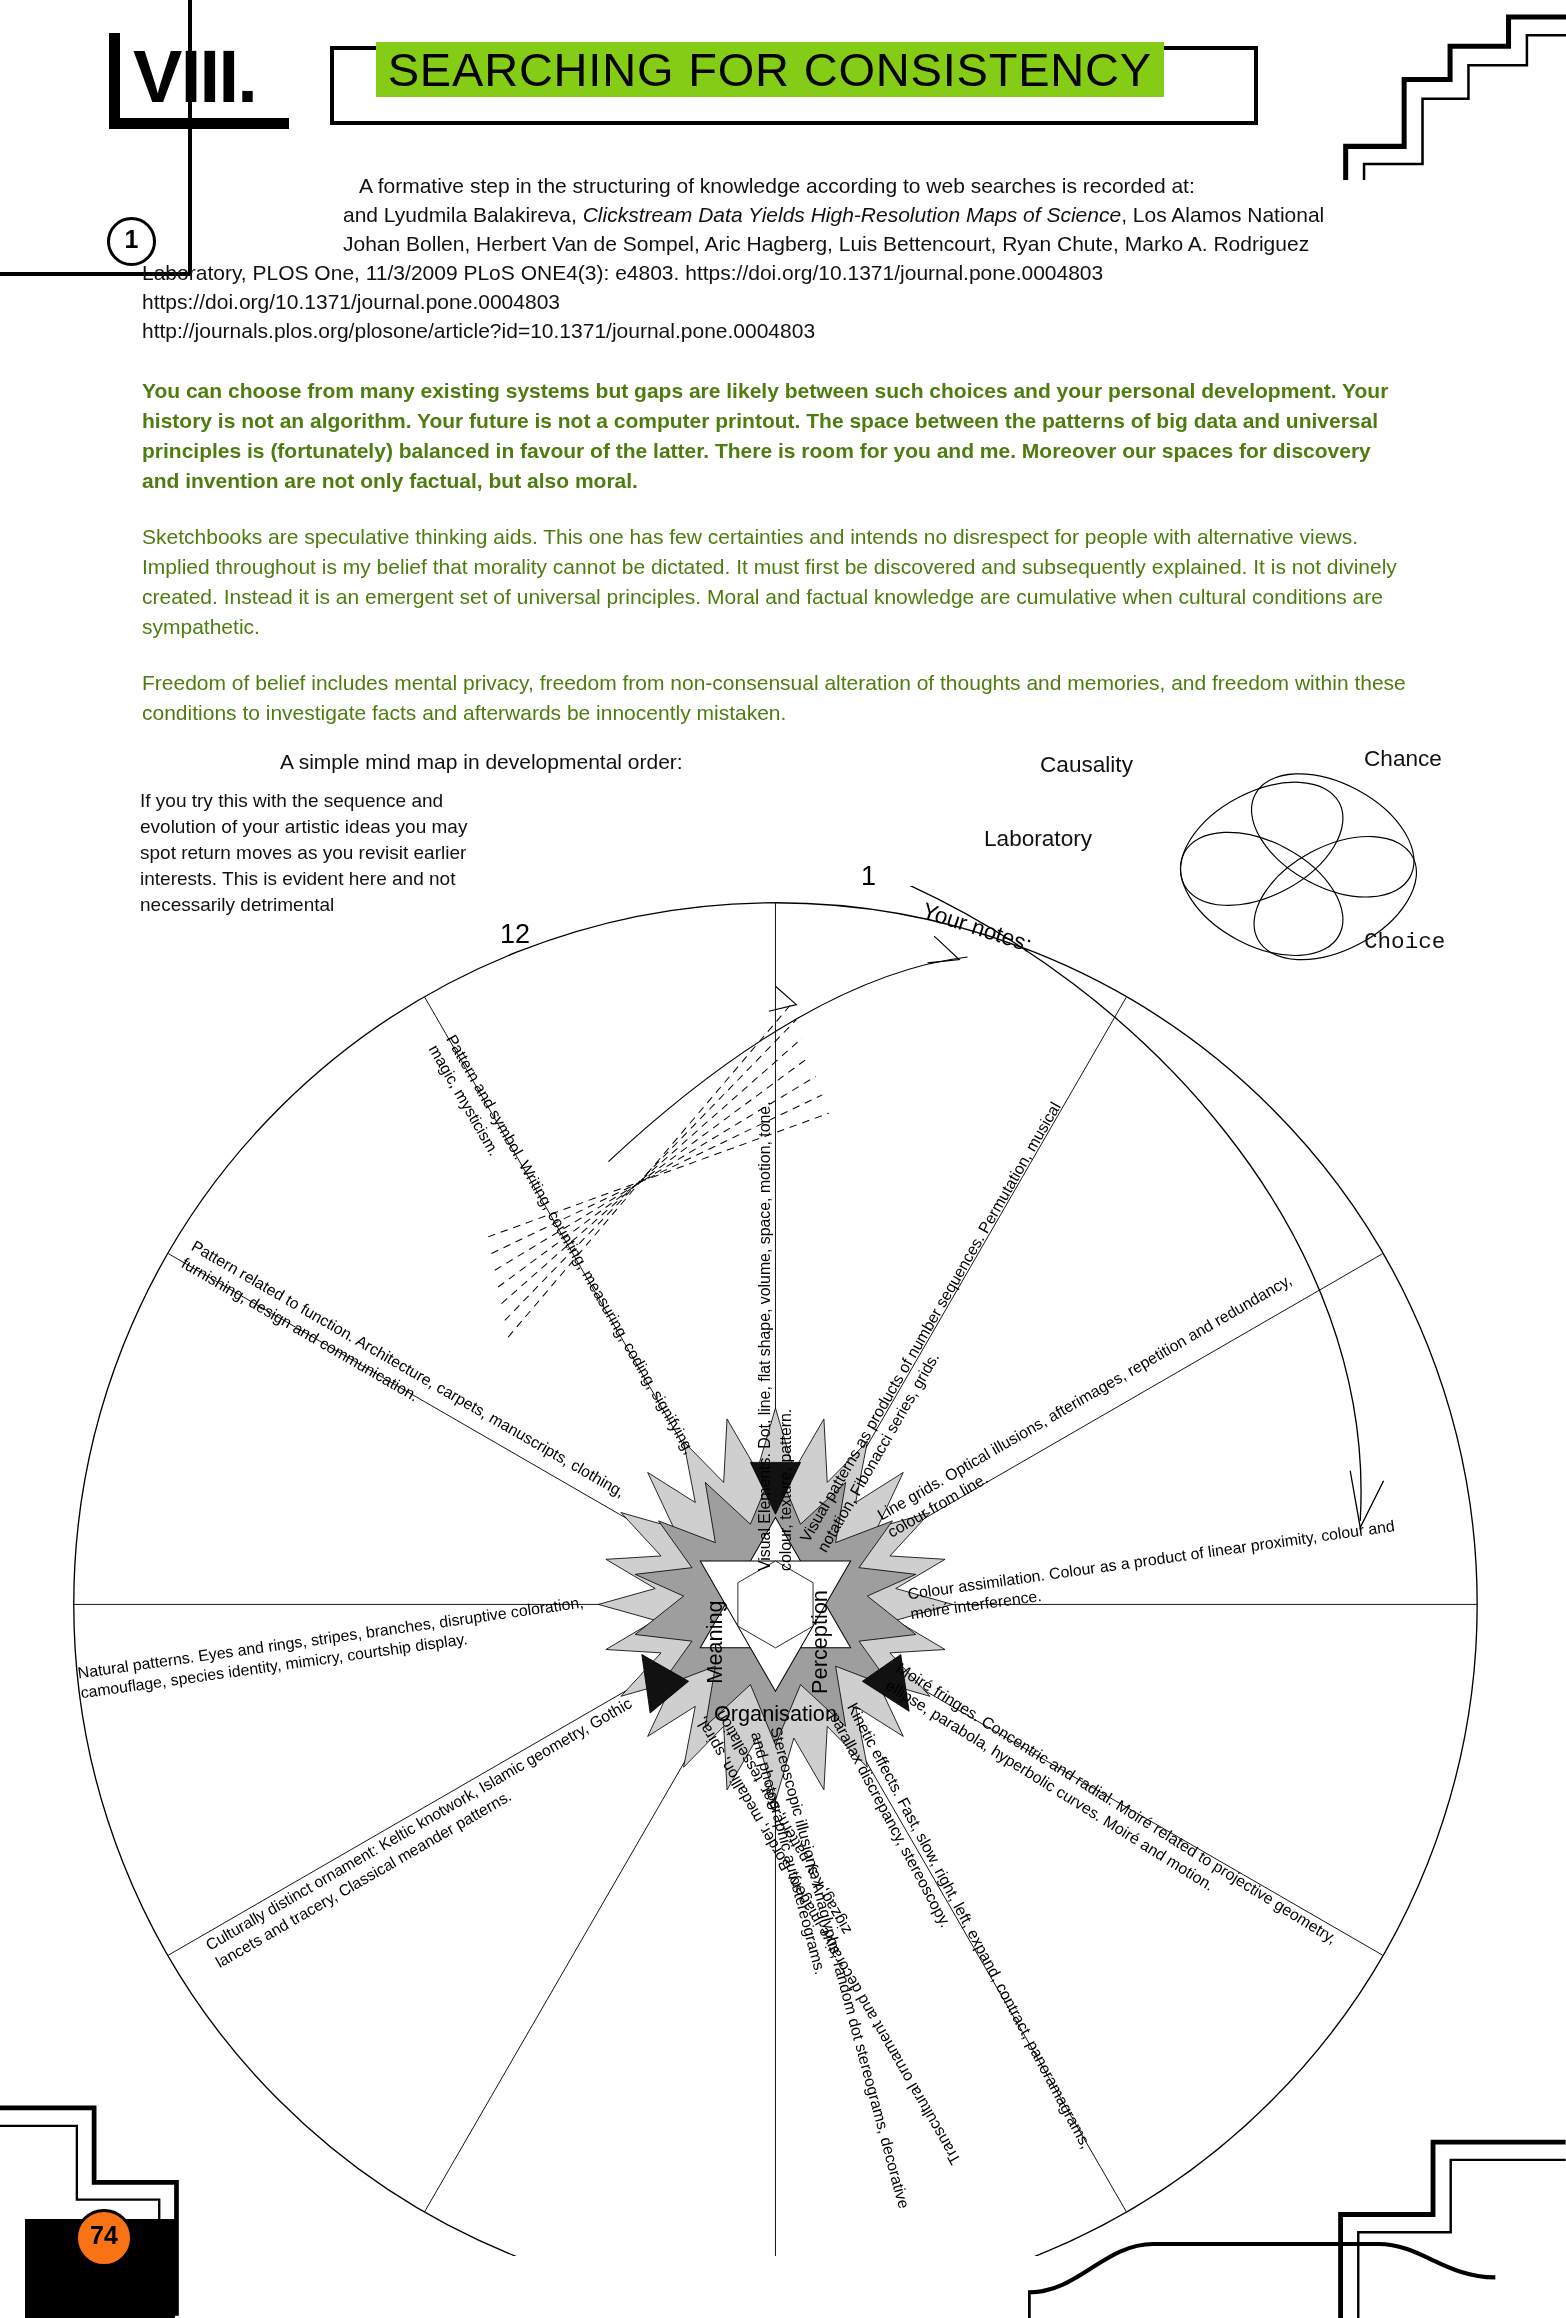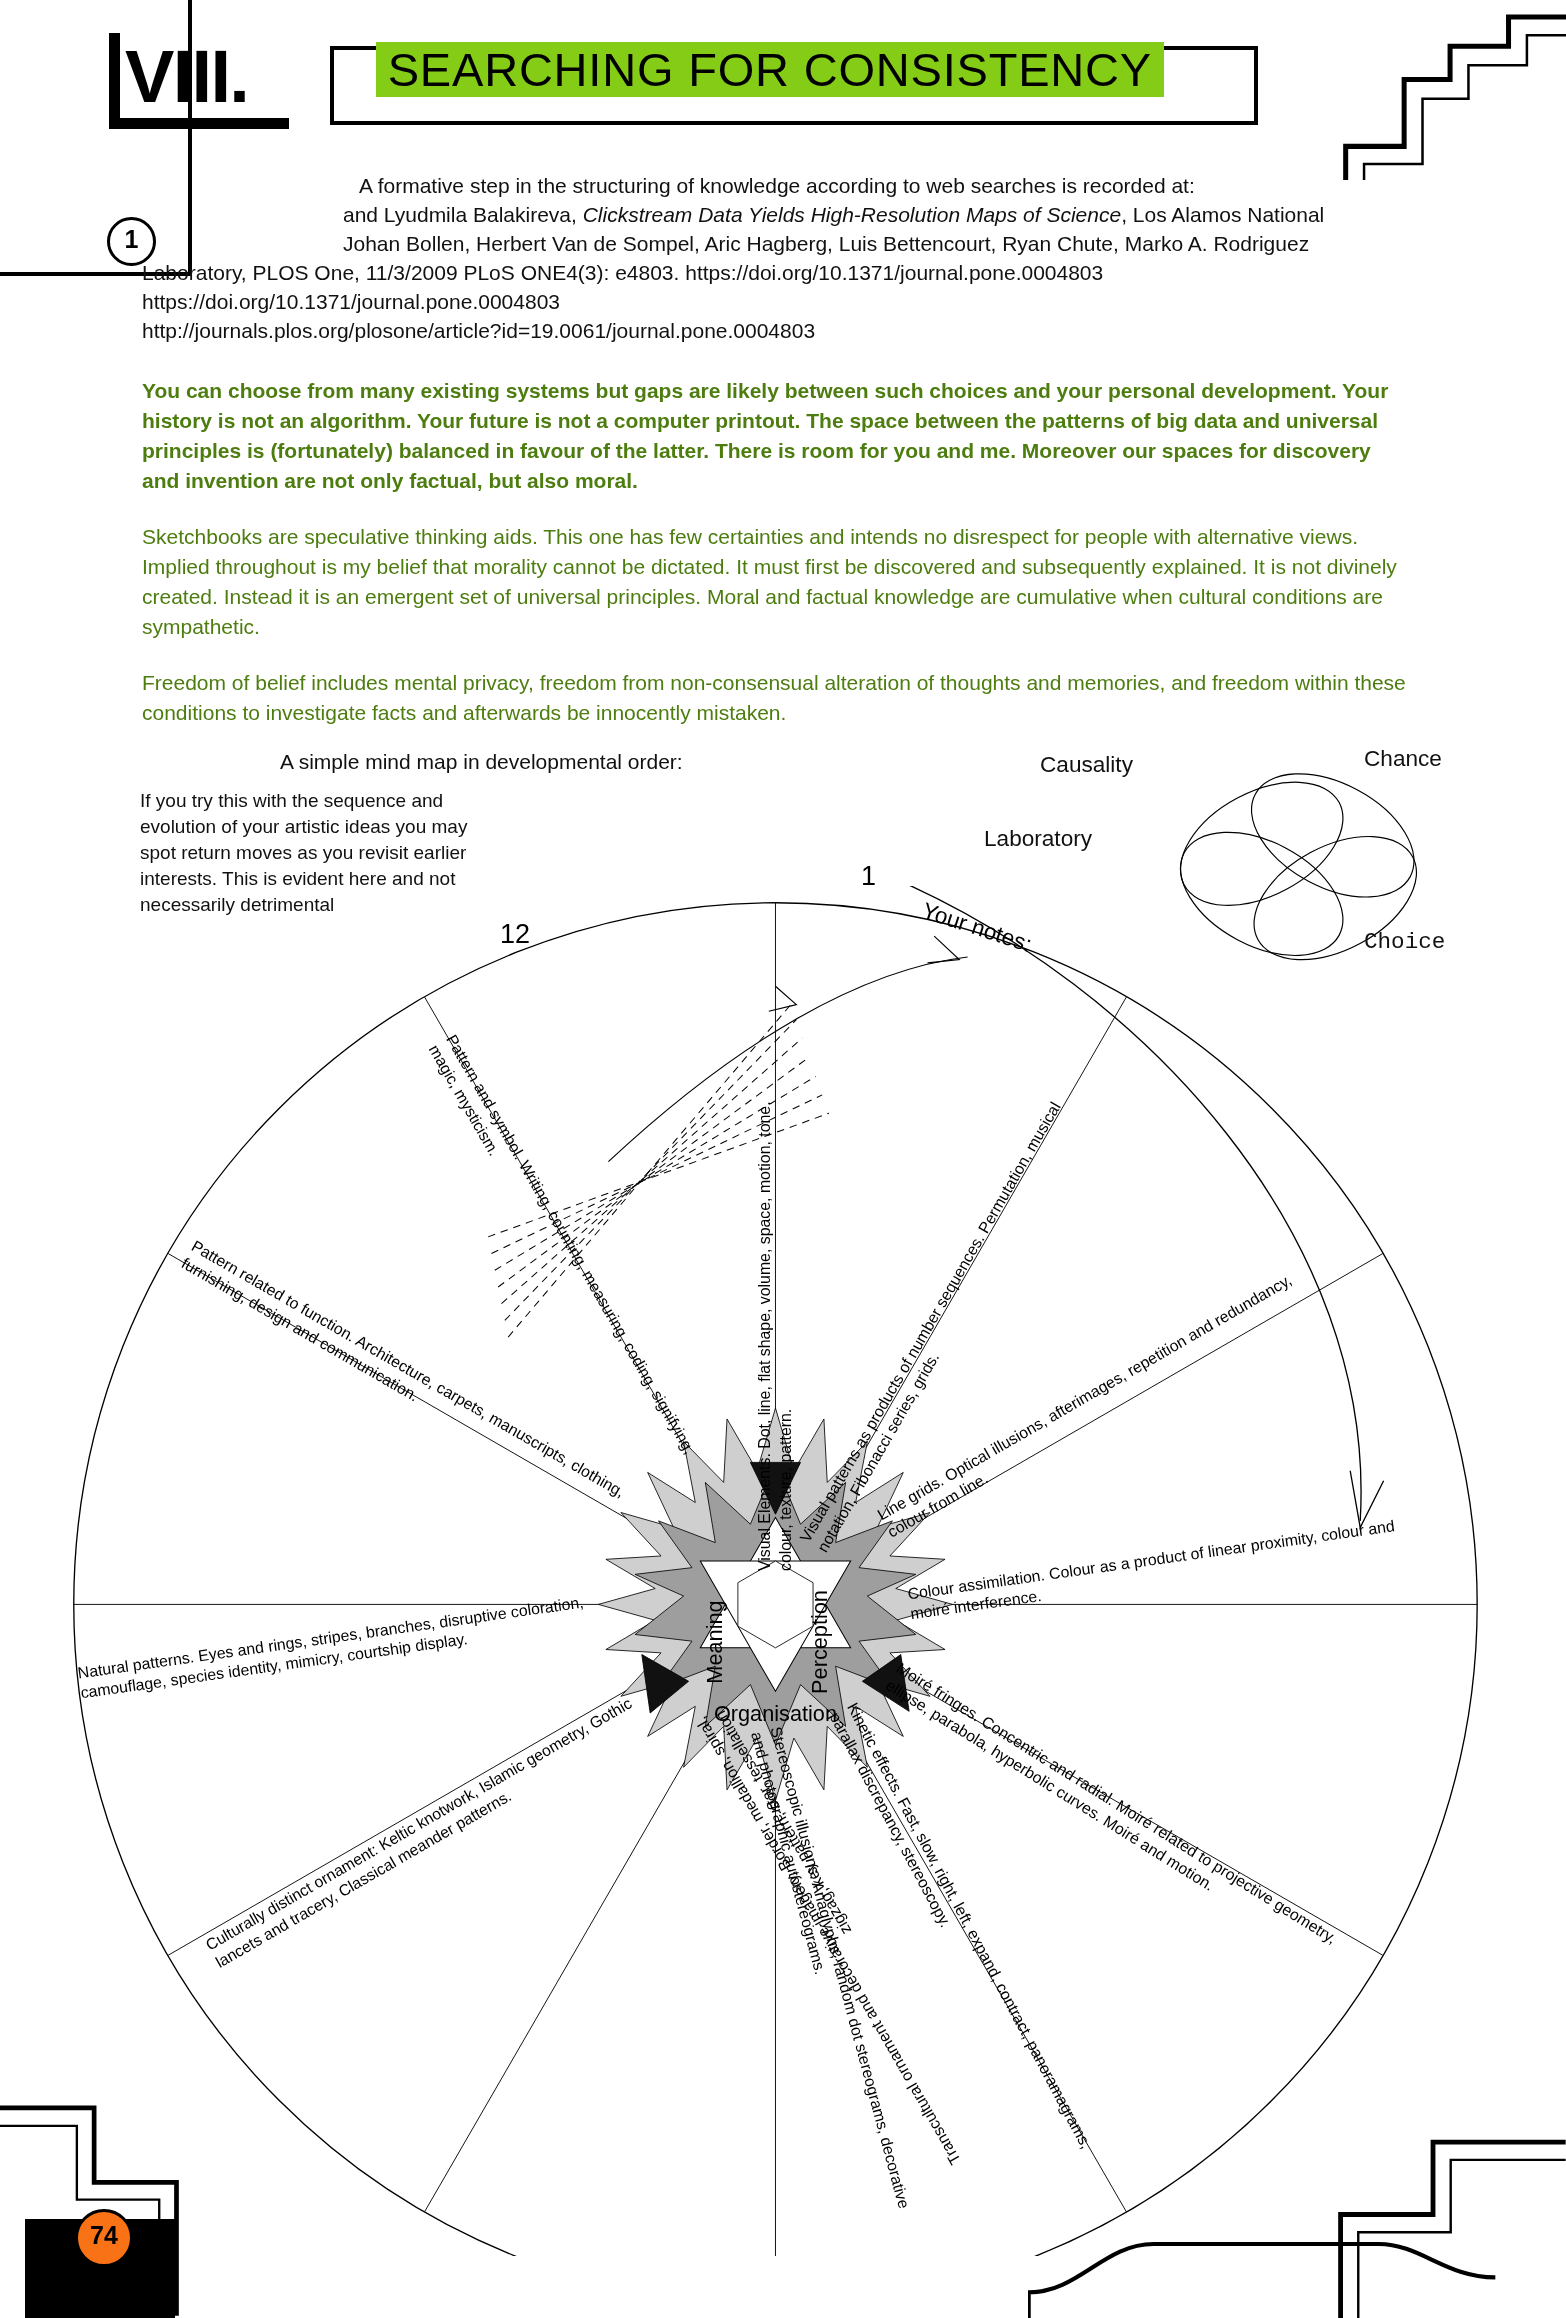--- a/index.html
+++ b/index.html
@@ -53,21 +53,21 @@
     width: 180px;
     height: 96px;
     font-family: "Liberation Sans", sans-serif;
     font-weight: bold;
     font-size: 74px;
     letter-spacing: -1.7px;
     line-height: 88px;
     color: #000;
     border-left: 11.7px solid #000;
     border-bottom: 11.7px solid #000;
-    padding-left: 5px;
+    padding-left: 13px;
     box-sizing: border-box;
   }
   .title-bar {
     position: absolute;
     left: 330px;
     top: 46px;
     right: 309px;
     height: 79px;
     border: 4.2px solid #000;
     box-sizing: border-box;
@@ -227,21 +227,21 @@
   </div>
 
   <div class="citation">
     <div class="indent1">A formative step in the structuring of knowledge according to web searches is recorded at:</div>
     <div class="indent2">
       <span>and Lyudmila Balakireva, </span><em>Clickstream Data Yields High-Resolution Maps of Science</em><span>, Los Alamos National</span>
     </div>
     <div class="indent2">Johan Bollen, Herbert Van de Sompel, Aric Hagberg, Luis Bettencourt, Ryan Chute, Marko A. Rodriguez</div>
     <div>Laboratory, PLOS One, 11/3/2009    PLoS ONE4(3): e4803. https://doi.org/10.1371/journal.pone.0004803</div>
     <div>https://doi.org/10.1371/journal.pone.0004803</div>
-    <div>http://journals.plos.org/plosone/article?id=19.0061/journal.pone.0004803</div>
+    <div>http://journals.plos.org/plosone/article?id=10.1371/journal.pone.0004803</div>
   </div>
 
   <div class="para bold p1">You can choose from many existing systems but gaps are likely between such choices and your personal development. Your history is not an algorithm. Your future is not a computer printout. The space between the patterns of big data and universal principles is (fortunately) balanced in favour of the latter. There is room for you and me. Moreover our spaces for discovery and invention are not only factual, but also moral.</div>
   <div class="para p2">Sketchbooks are speculative thinking aids. This one has few certainties and intends no disrespect for people with alternative views.  Implied throughout is my belief that morality cannot be dictated. It must first be discovered and subsequently explained. It is not divinely created. Instead it is an emergent set of universal principles. Moral and factual knowledge are cumulative when cultural conditions are sympathetic.</div>
   <div class="para p3">Freedom of belief includes mental privacy, freedom from non-consensual alteration of thoughts and memories, and freedom within these conditions to investigate facts and afterwards be innocently mistaken.</div>
 
   <div class="mindmap-title">A simple mind map in developmental order:</div>
   <div class="mindmap-note">If you try this with the sequence and evolution of your artistic ideas you may spot return moves as you revisit earlier interests. This is evident here and not necessarily detrimental</div>
   <div class="num-1">1</div>
   <div class="num-12">12</div>

